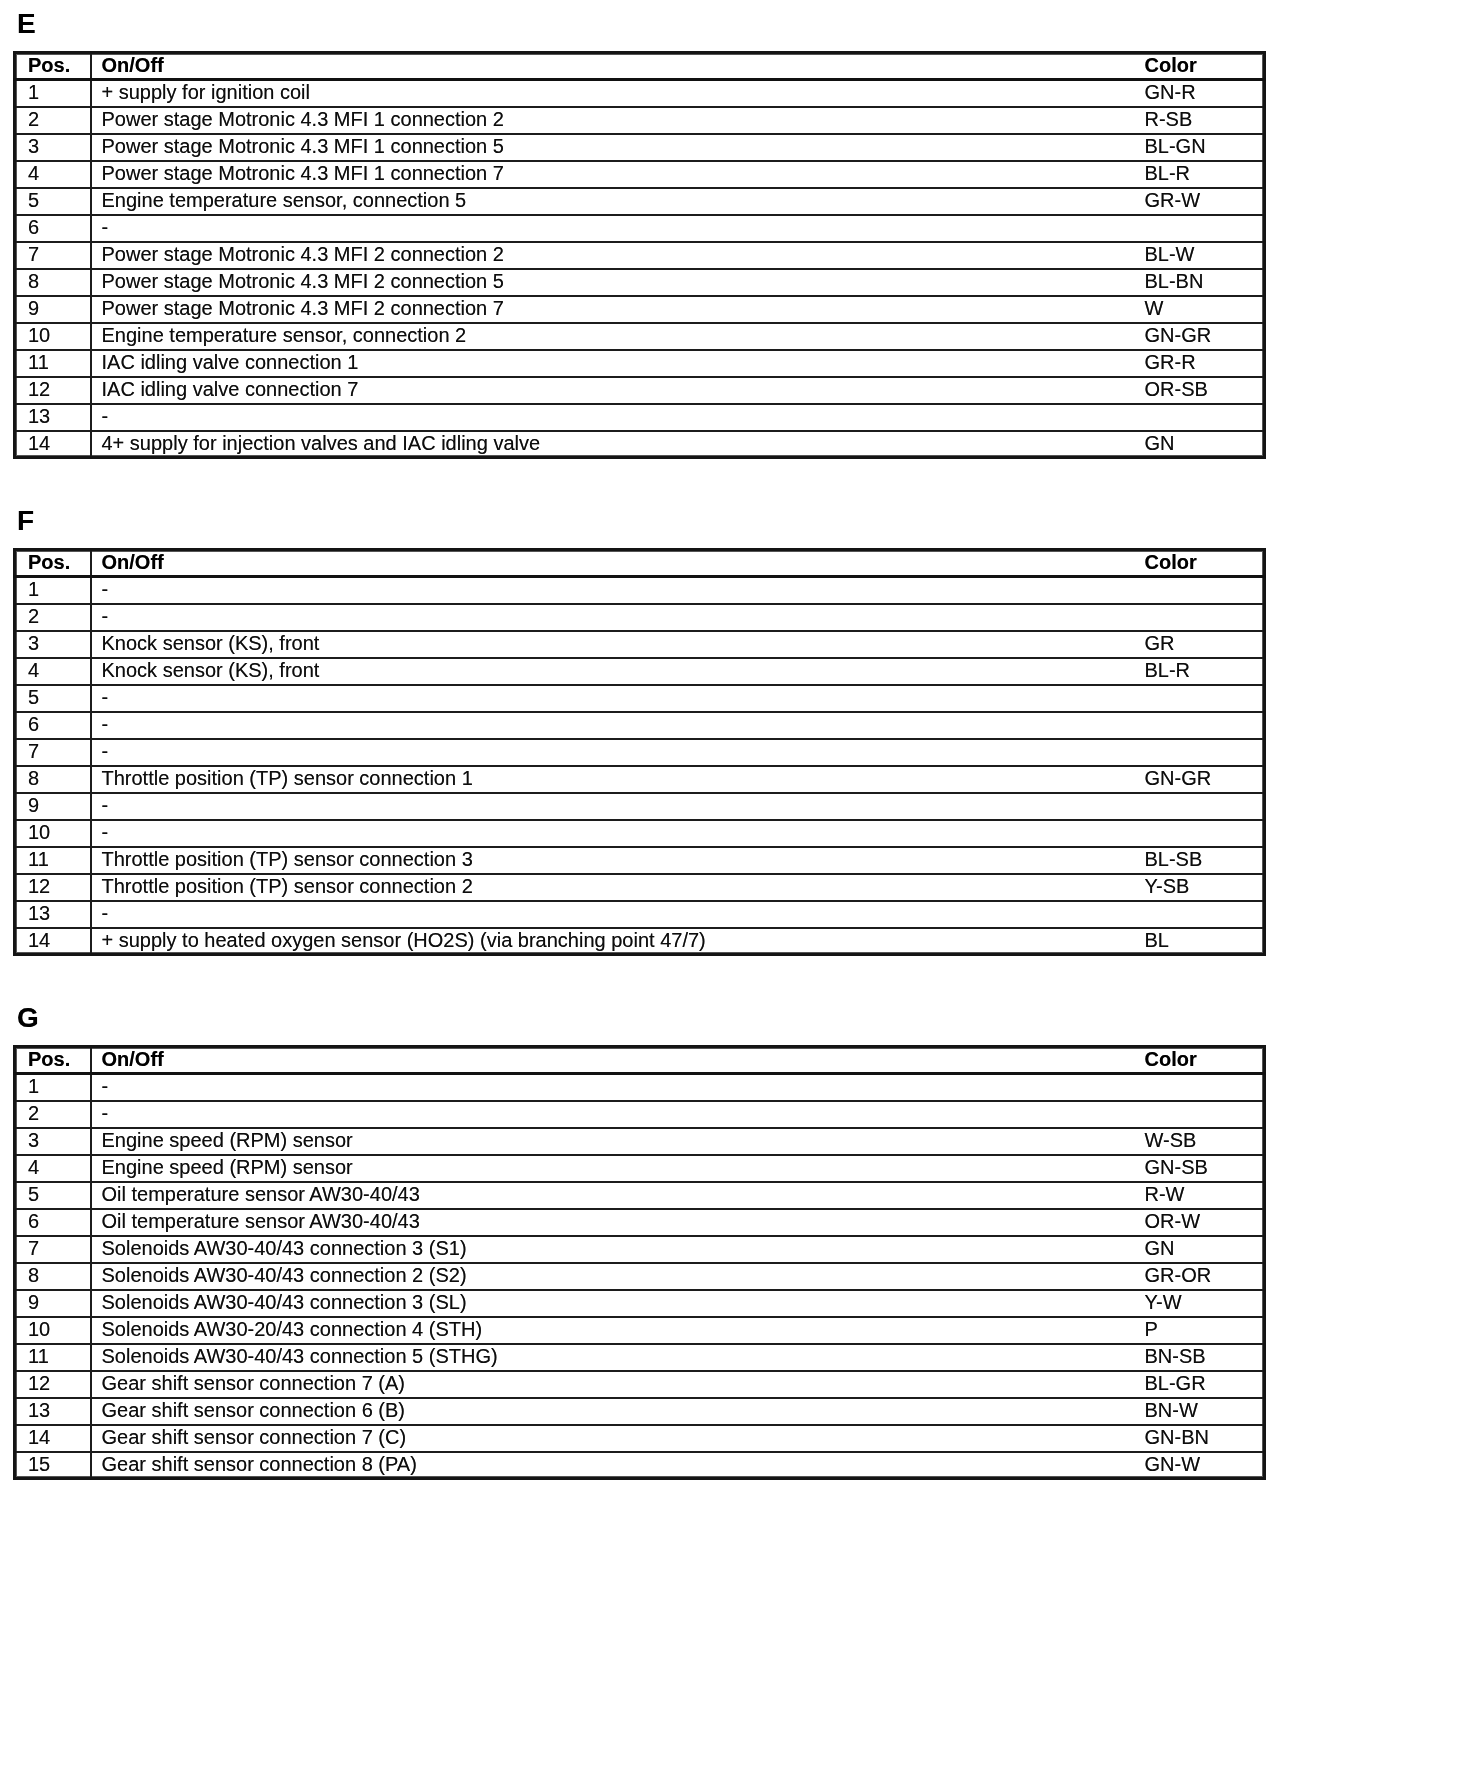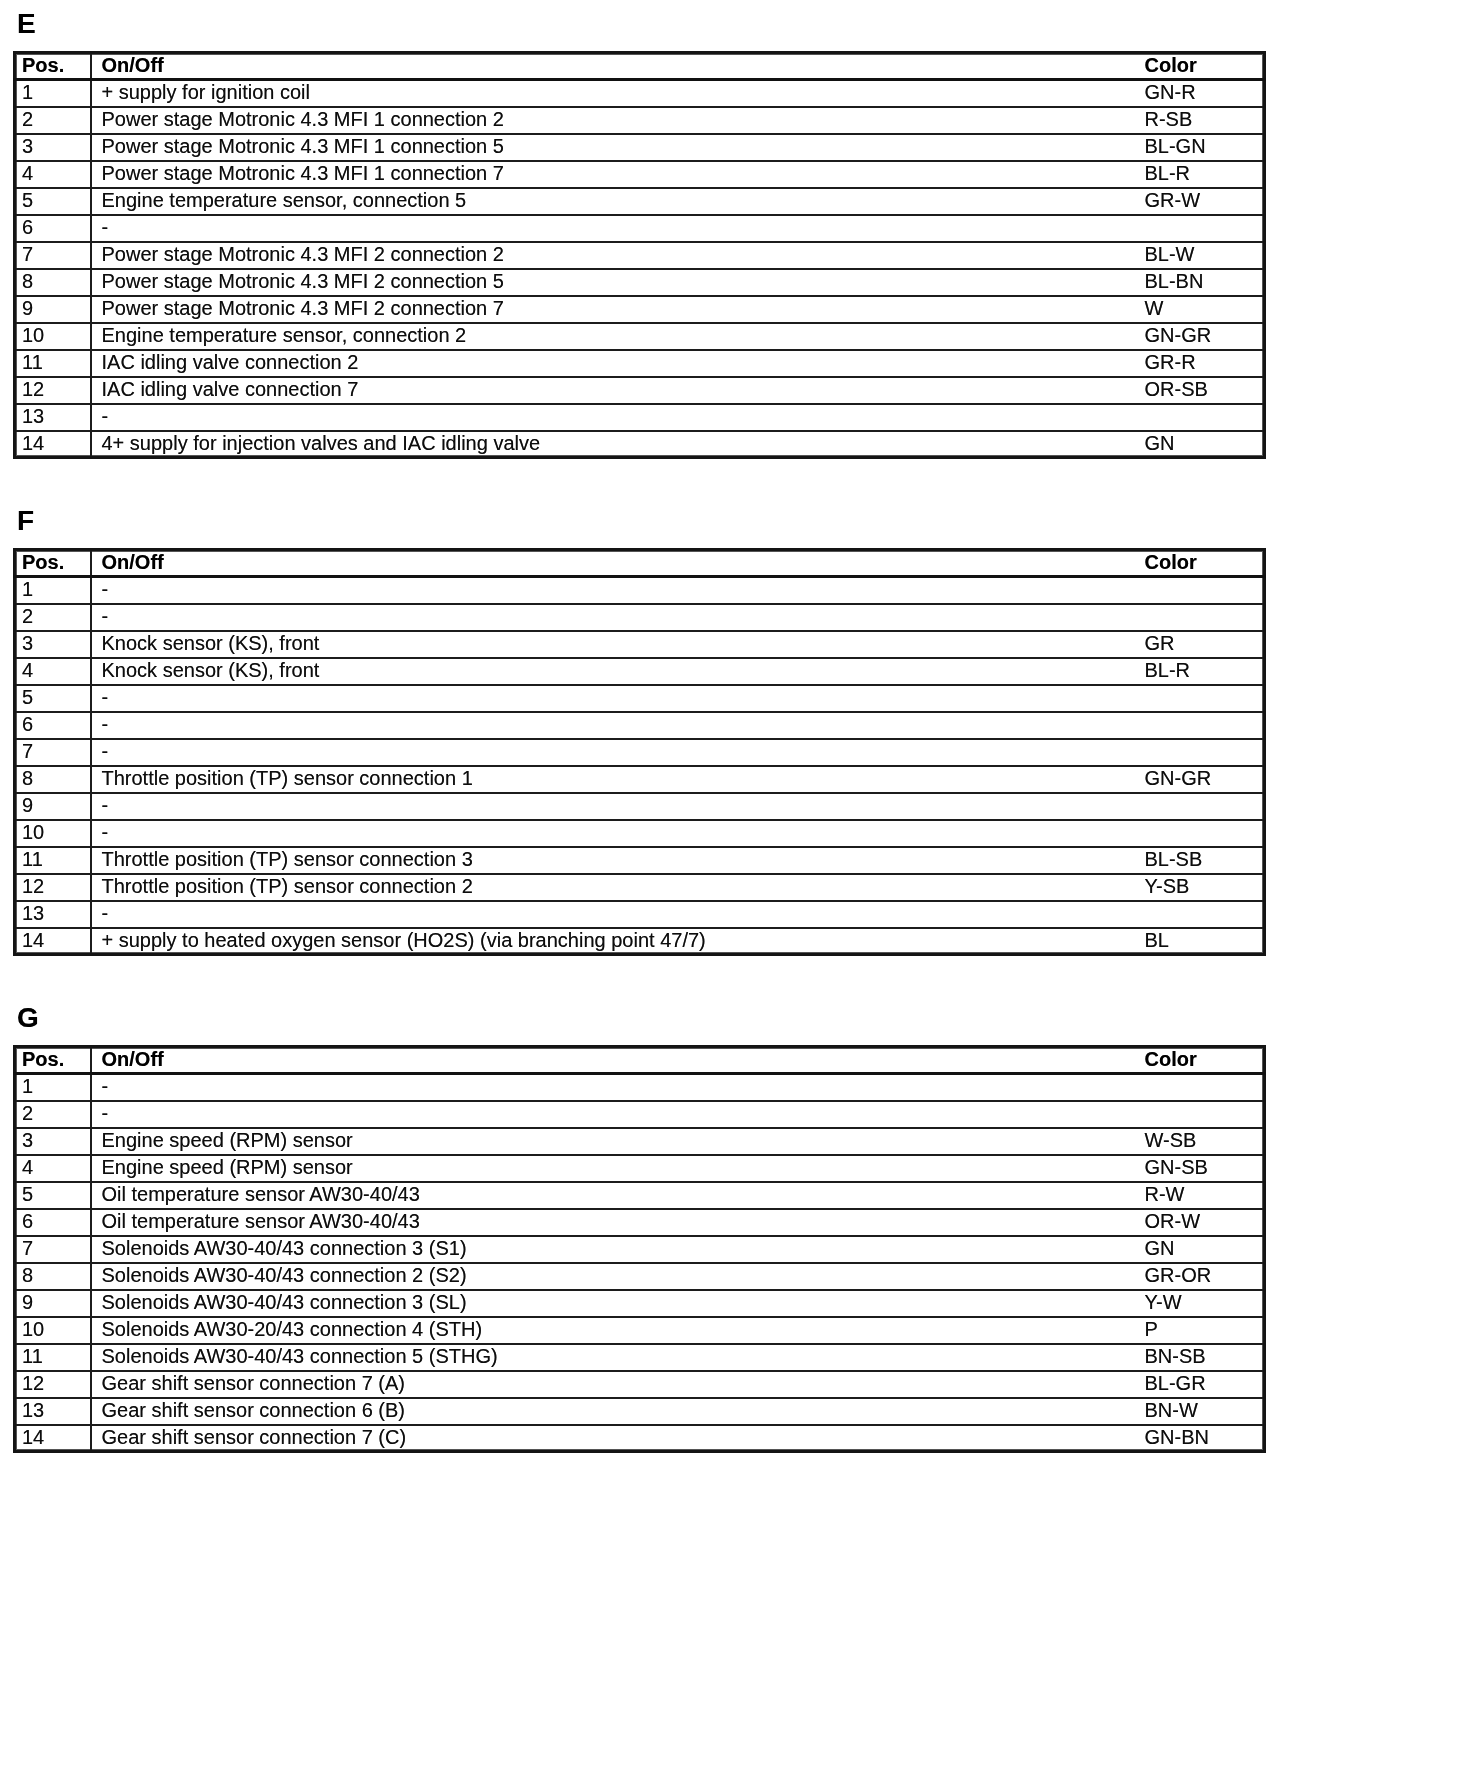--- a/index.html
+++ b/index.html
@@ -62,21 +62,21 @@
   table.pinout-table th {
     font-weight: bold;
     border-bottom: 3px solid #111;
     color: #000;
   }
 
   
   table.pinout-table th.col-pos,
   table.pinout-table td.col-pos {
     border-right: 2px solid #1c1c1c;
-    padding-left: 6px;
+    padding-left: 12px;
   }
 
   table.pinout-table td.col-onoff,
   table.pinout-table th.col-onoff {
     padding-left: 10px;
   }
 
   table.pinout-table td.col-color,
   table.pinout-table th.col-color {
     padding-left: 6px;
@@ -156,21 +156,21 @@
             <td class="col-onoff">Power stage Motronic 4.3 MFI 2 connection 7</td>
             <td class="col-color">W</td>
           </tr>
           <tr>
             <td class="col-pos">10</td>
             <td class="col-onoff">Engine temperature sensor, connection 2</td>
             <td class="col-color">GN-GR</td>
           </tr>
           <tr>
             <td class="col-pos">11</td>
-            <td class="col-onoff">IAC idling valve connection 2</td>
+            <td class="col-onoff">IAC idling valve connection 1</td>
             <td class="col-color">GR-R</td>
           </tr>
           <tr>
             <td class="col-pos">12</td>
             <td class="col-onoff">IAC idling valve connection 7</td>
             <td class="col-color">OR-SB</td>
           </tr>
           <tr>
             <td class="col-pos">13</td>
             <td class="col-onoff">-</td>
@@ -354,17 +354,22 @@
           <tr>
             <td class="col-pos">13</td>
             <td class="col-onoff">Gear shift sensor connection 6 (B)</td>
             <td class="col-color">BN-W</td>
           </tr>
           <tr>
             <td class="col-pos">14</td>
             <td class="col-onoff">Gear shift sensor connection 7 (C)</td>
             <td class="col-color">GN-BN</td>
           </tr>
+          <tr>
+            <td class="col-pos">15</td>
+            <td class="col-onoff">Gear shift sensor connection 8 (PA)</td>
+            <td class="col-color">GN-W</td>
+          </tr>
         </tbody>
     </table>
   </div>
 
 </div>
 
 </body></html>

